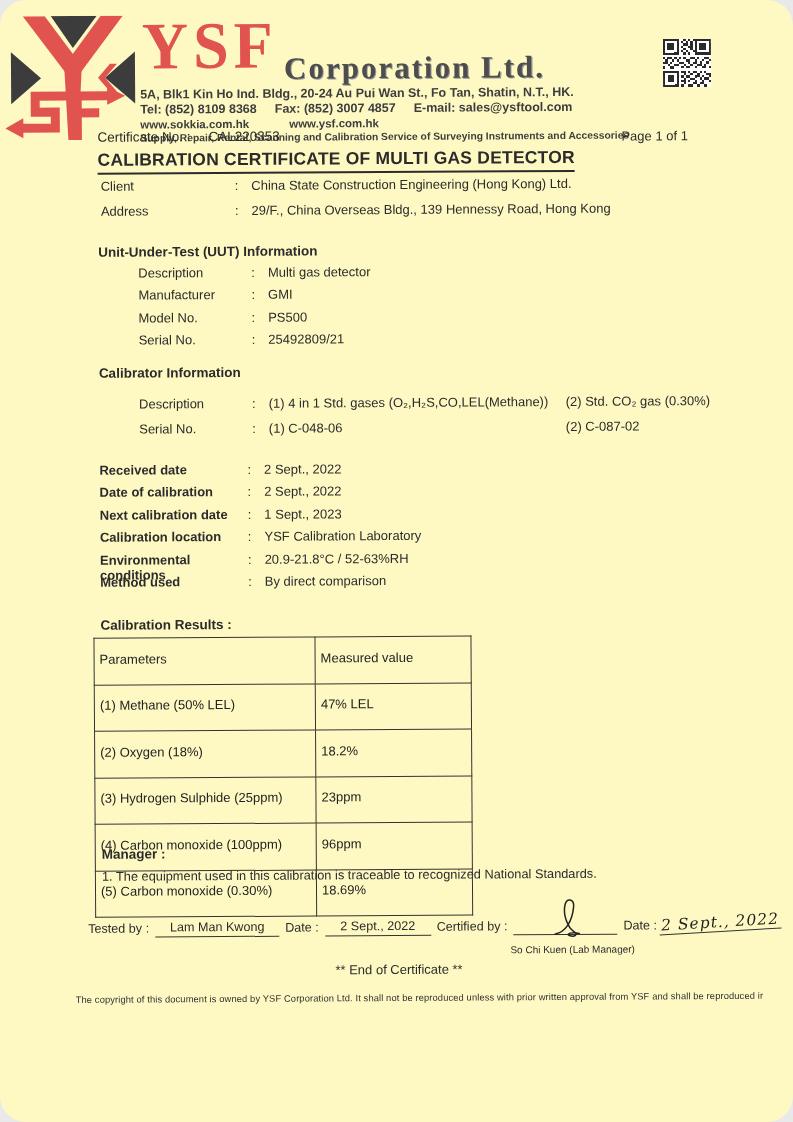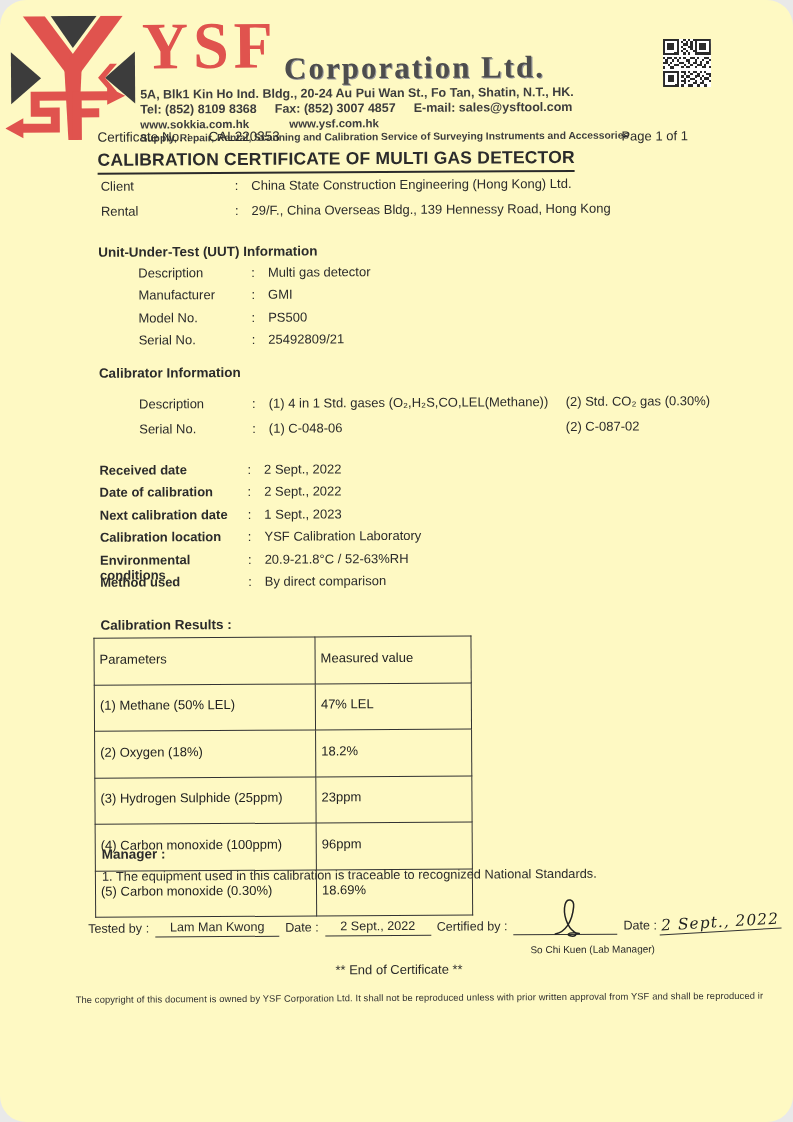--- a/index.html
+++ b/index.html
@@ -95,21 +95,21 @@
   .u-name{width:124px;}
   .u-date{width:106px;}
   .u-sig{width:104px;height:16px;}
   .sig-svg{position:absolute;left:34px;bottom:-4px;}
   .hand{
     display:inline-block;margin-left:2px;border-bottom:1.5px solid #333;
     font-family:"DejaVu Serif","Liberation Serif",serif;font-style:italic;
     font-size:15.5px;letter-spacing:1px;transform:rotate(-3deg) translateY(-2px);
     padding:0 2px 0 2px;color:#1e1e1e;
   }
-  .certifier{position:absolute;left:528px;top:945px;font-size:10px;}
+  .certifier{position:absolute;left:508px;top:945px;font-size:10px;}
 
   .endnote{position:absolute;left:0;top:962px;width:793px;text-align:center;font-size:13px;}
   .footer{
     position:absolute;left:73px;top:992px;font-size:9.4px;color:#303030;
     white-space:nowrap;letter-spacing:0.1px;
   }
 </style>
 </head>
 <body>
 
@@ -171,21 +171,21 @@
 
     <div class="title">CALIBRATION CERTIFICATE OF MULTI GAS DETECTOR</div>
 
     <div class="clientblk">
       <div class="kv">
         <span class="k">Client</span>
         <span class="c">:</span>
         <span class="v">China State Construction Engineering (Hong Kong) Ltd.</span>
       </div>
       <div class="kv">
-        <span class="k">Rental</span>
+        <span class="k">Address</span>
         <span class="c">:</span>
         <span class="v">29/F., China Overseas Bldg., 139 Hennessy Road, Hong Kong</span>
       </div>
     </div>
 
     <div class="sechead uut-head">Unit-Under-Test (UUT) Information</div>
     <div class="uutblk">
       <div class="kv">
         <span class="k">Description</span>
         <span class="c">:</span>

